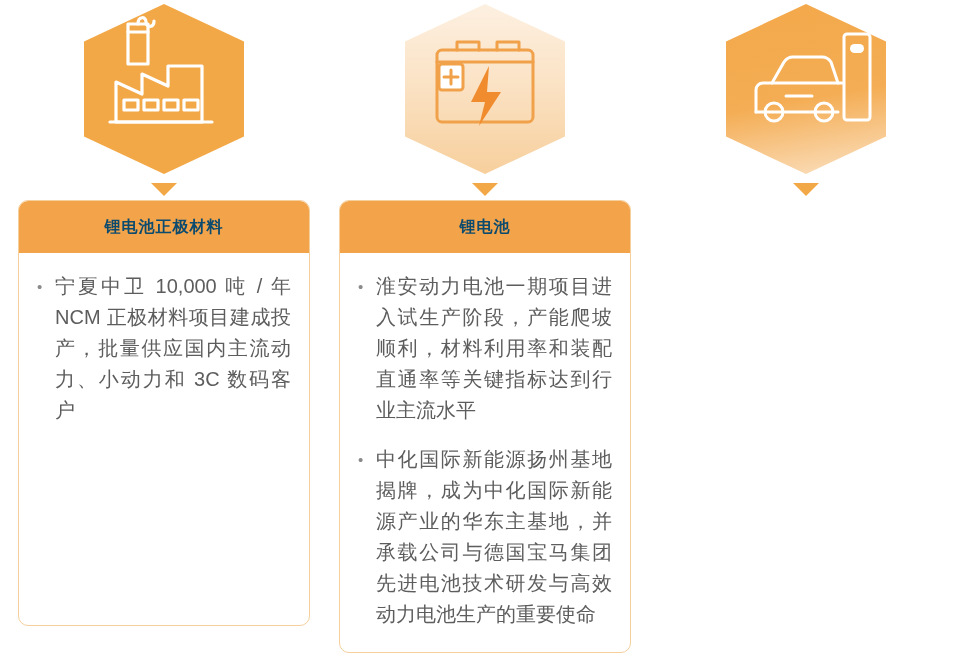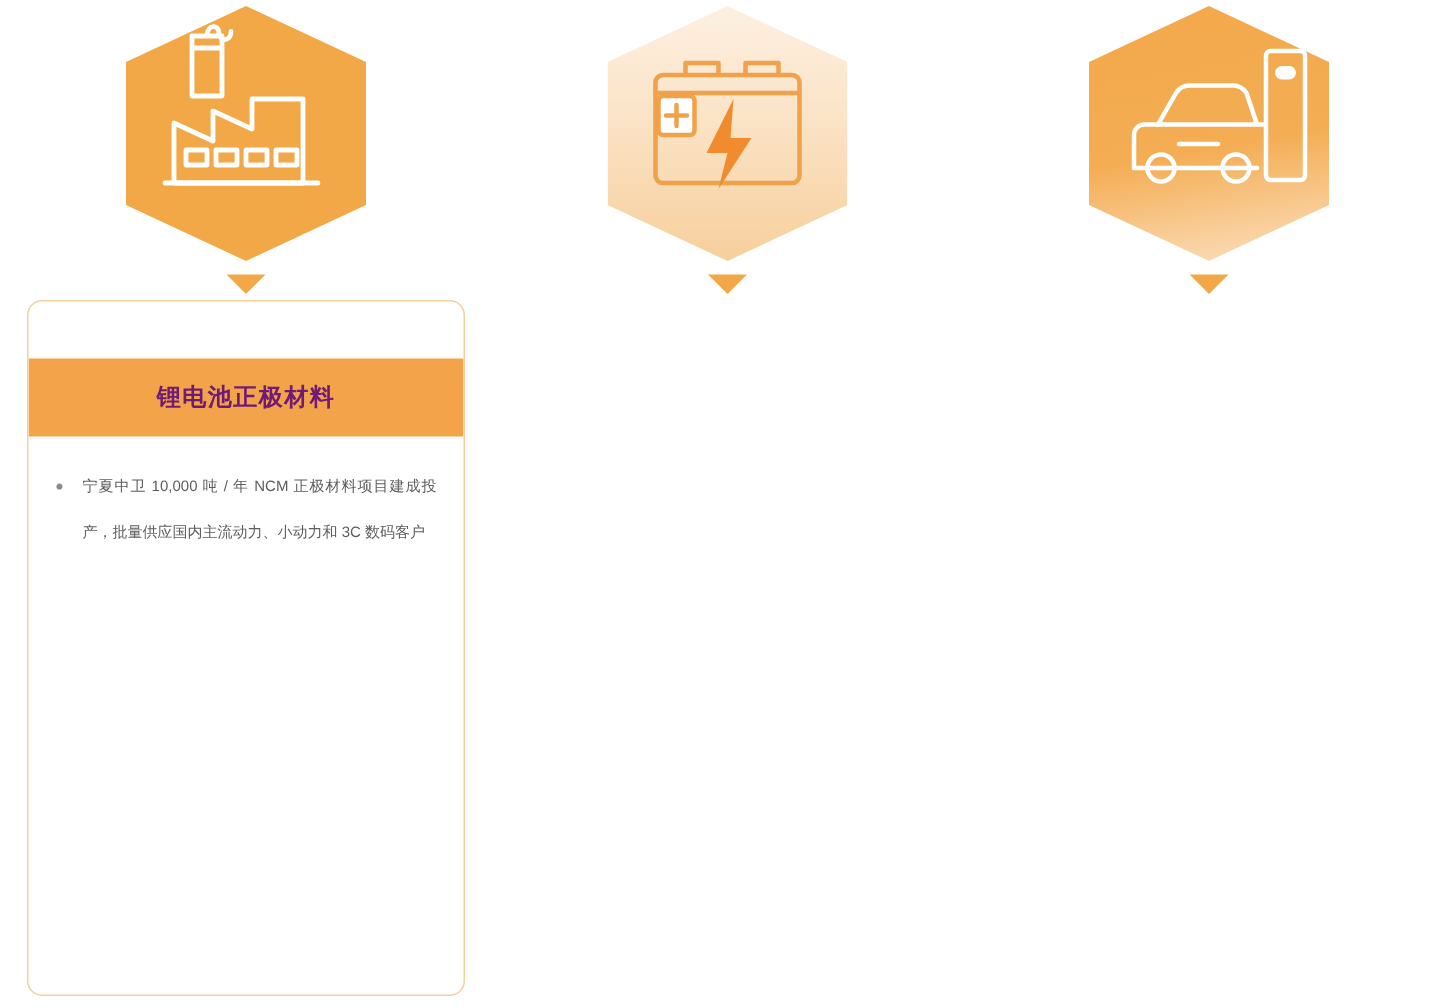--- a/index.html
+++ b/index.html
@@ -84,45 +84,44 @@
     width: 292px;
     border: 1px solid #f5cf9c;
     border-radius: 10px;
     overflow: hidden;
     background: #ffffff;
     box-sizing: border-box;
   }
   .card-header {
     height: 52px;
     background: #f3a44a;
-    color: #701a75;
+    color: #0c4a6e;
     display: flex;
     align-items: center;
     justify-content: center;
     font-size: 16px;
     font-weight: bold;
     letter-spacing: 1px;
-    margin-top: 38px;
   }
   .card-body {
     padding: 18px 18px 22px 14px;
     min-height: 372px;
     box-sizing: border-box;
   }
   ul.bullets {
     list-style: none;
     margin: 0;
     padding: 0;
   }
   ul.bullets li {
     position: relative;
     padding-left: 22px;
     margin-bottom: 18px;
     color: #5d5d5d;
-    font-size: 10px;
+    font-size: 20px;
     line-height: 31px;
     text-align: justify;
   }
   ul.bullets li:last-child {
     margin-bottom: 0;
   }
   ul.bullets li::before {
     content: "•";
     position: absolute;
     left: 4px;
@@ -175,20 +174,29 @@
             <path d="M32 58 L128 58"></path>
             <path d="M52 46 L52 38 L74 38 L74 46"></path>
             <path d="M92 46 L92 38 L114 38 L114 46"></path>
             <rect x="34" y="60" width="24" height="26" rx="3" fill="#ffffff" stroke="#f0a14a"></rect>
             <path d="M46 66 L46 80 M39 73 L53 73"></path>
           </g>
           <path d="M84 62 L66 98 L80 98 L74 122 L96 88 L82 88 Z" fill="#f08b2e"></path>
         </svg>
         <div class="caret"></div>
       </div>
+      <div class="card">
+        <div class="card-header">锂电池</div>
+        <div class="card-body">
+          <ul class="bullets">
+            <li>淮安动力电池一期项目进入试生产阶段，产能爬坡顺利，材料利用率和装配直通率等关键指标达到行业主流水平</li>
+            <li>中化国际新能源扬州基地揭牌，成为中化国际新能源产业的华东主基地，并承载公司与德国宝马集团先进电池技术研发与高效动力电池生产的重要使命</li>
+          </ul>
+        </div>
+      </div>
     </div>
 
     <div class="column">
       <div class="badge-wrap">
         <div class="hex fade2"></div>
         <svg class="icon-art" viewBox="0 0 160 170">
           <g fill="none" stroke="#ffffff" stroke-width="3" stroke-linejoin="round" stroke-linecap="round">
             <path d="M30 108 L30 86 C30 82 33 79 37 79 L46 79 L58 58 C60 55 63 53 67 53 L96 53 C100 53 103 55 105 58 L112 79 L116 79"></path>
             <path d="M30 108 L112 108"></path>
             <path d="M46 79 L112 79"></path>

